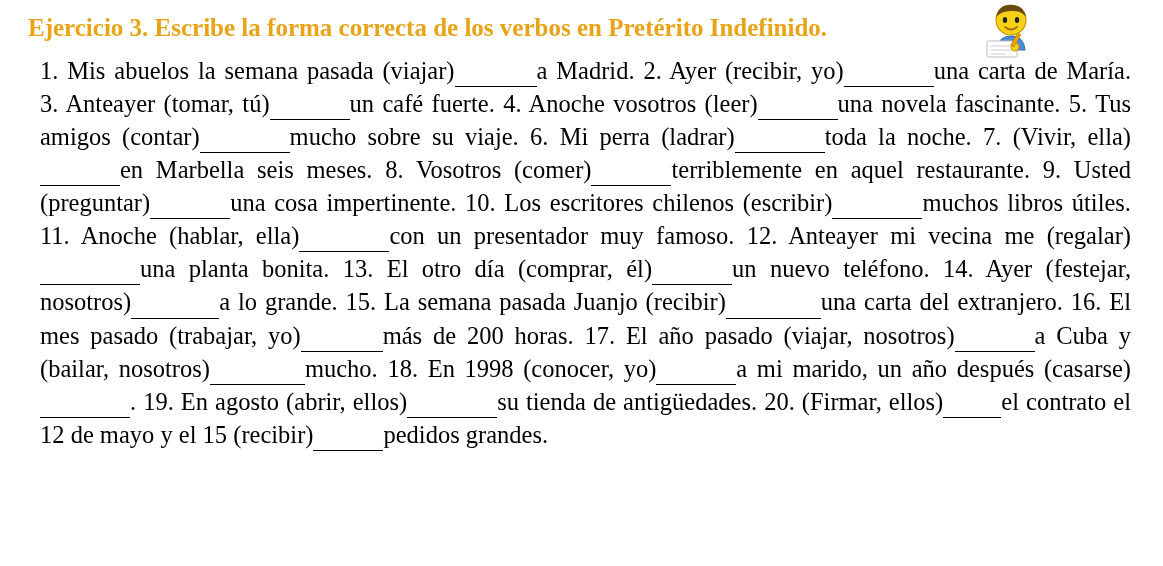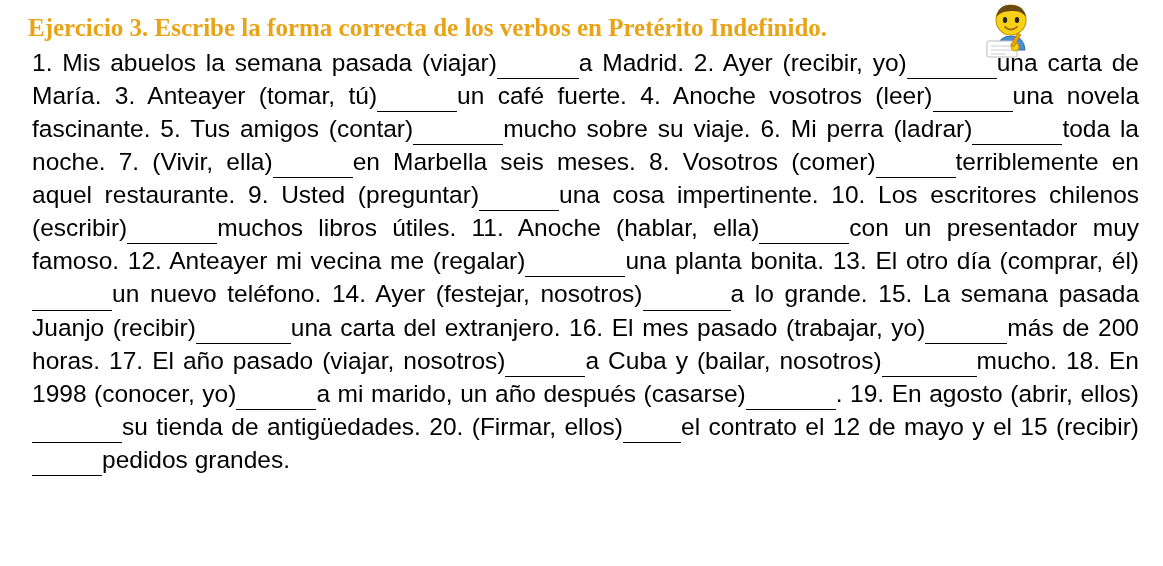--- a/index.html
+++ b/index.html
@@ -24,27 +24,27 @@
   .title {
     font-family: "Liberation Serif", serif;
     font-weight: bold;
     font-size: 25px;
     color: #e8a317;
     line-height: 1.15;
     margin: 0 0 2px 0;
     white-space: nowrap;
   }
   .exercise-body {
-    font-family: Liberation Sans, sans-serif;
+    font-family: Liberation Serif, serif;
     font-size: 24.5px;
     line-height: 1.31;
     text-align: justify;
     text-justify: inter-word;
     color: #000000;
-    margin: 4px;
+    margin: 12px;
     padding-right: 6px;
   }
   .exercise-body > span {
     white-space: normal;
   }
   .blank {
     display: inline-block;
     border-bottom: 1.6px solid #000;
     vertical-align: baseline;
     position: relative;

